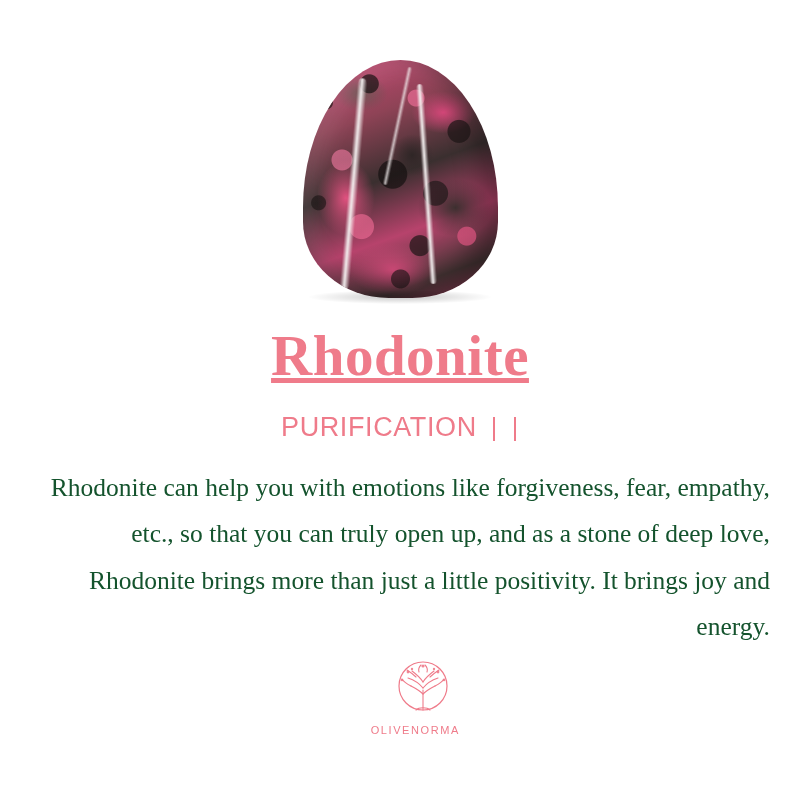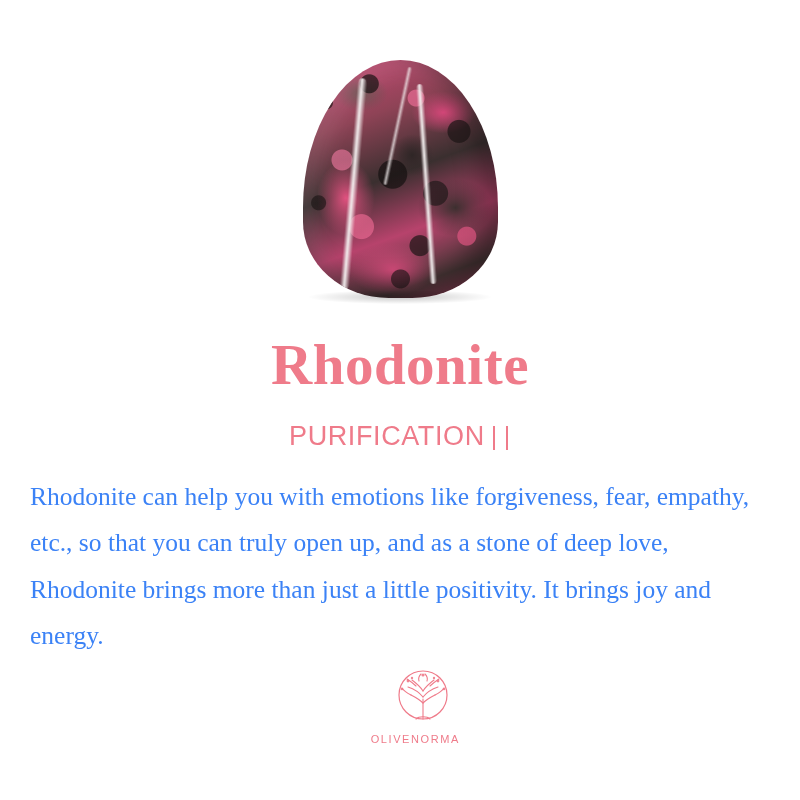--- a/index.html
+++ b/index.html
@@ -98,50 +98,51 @@
     left: 34px;
     bottom: 2px;
     width: 182px;
     height: 14px;
     border-radius: 50%;
     background: radial-gradient(ellipse at center, rgba(0,0,0,0.22), rgba(0,0,0,0) 72%);
   }
 
   
   .title {
-    margin-top: 29px;
+    margin-top: 20px;
     font-size: 57px;
     line-height: 1.05;
     font-weight: 700;
     color: #ef7b8a;
     letter-spacing: 0.5px;
     text-align: center;
+    text-decoration: underline;
   }
   .keywords {
     margin-top: 26px;
     font-family: "Liberation Sans", sans-serif;
     font-size: 27px;
     color: #ef7b8a;
     letter-spacing: 0.6px;
     text-align: center;
     display: flex;
     align-items: center;
-    gap: 6px;
+    gap: 14px;
   }
   .kw-sep {
     color: #ef7b8a;
     font-size: 25px;
   }
   .desc {
     margin-top: 22px;
     width: 740px;
-    text-align: left;
+    text-align: right;
     font-size: 25.5px;
     line-height: 1.82;
-    color: #3b82f6;
+    color: #14532d;
   }
 
   
   .logo {
     margin-top: 10px;
     width: 120px;
     display: flex;
     flex-direction: column;
     align-items: flex-end;
   }

